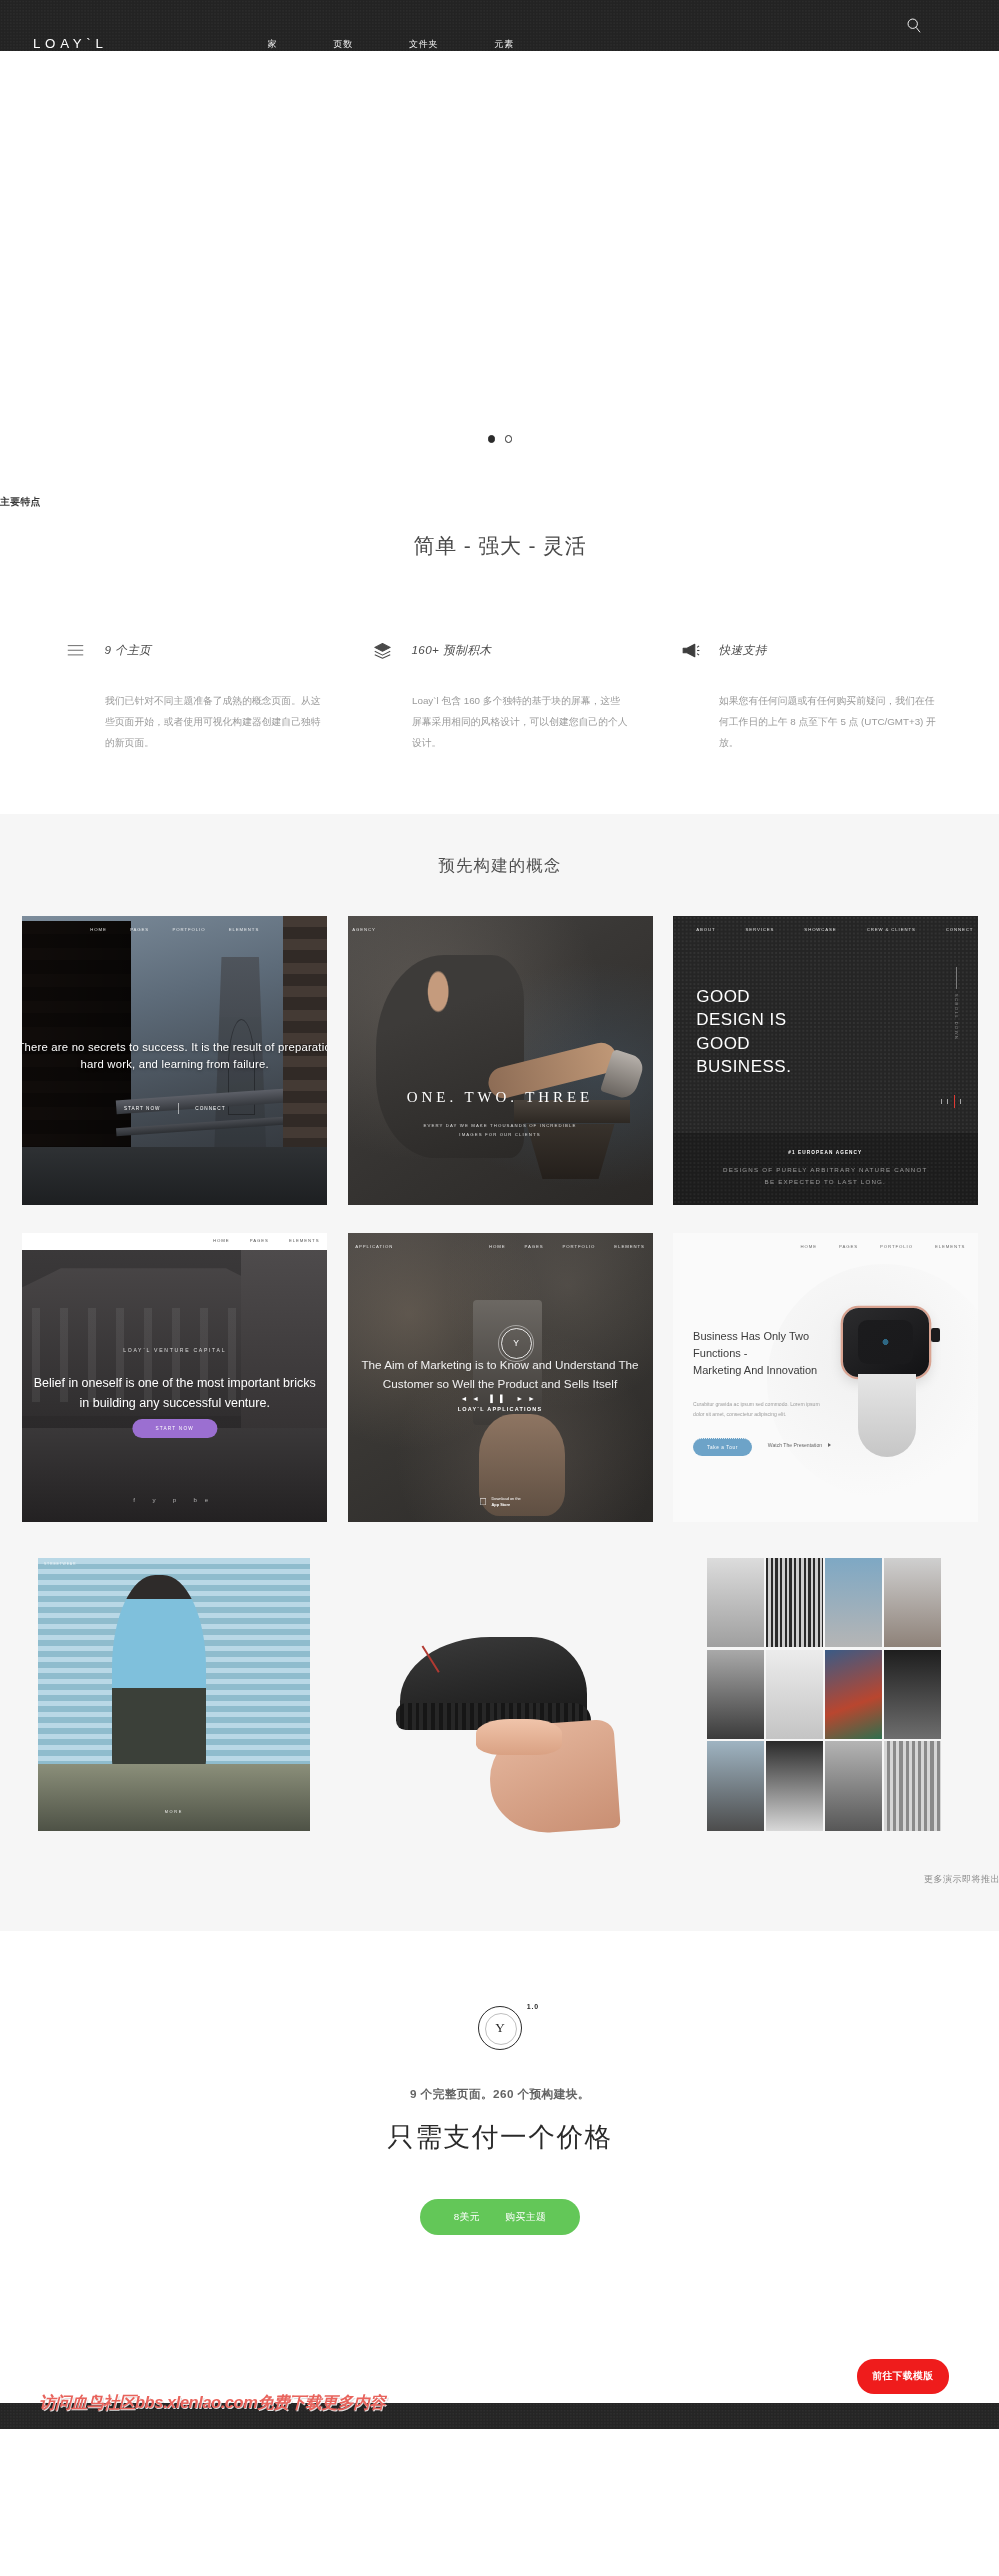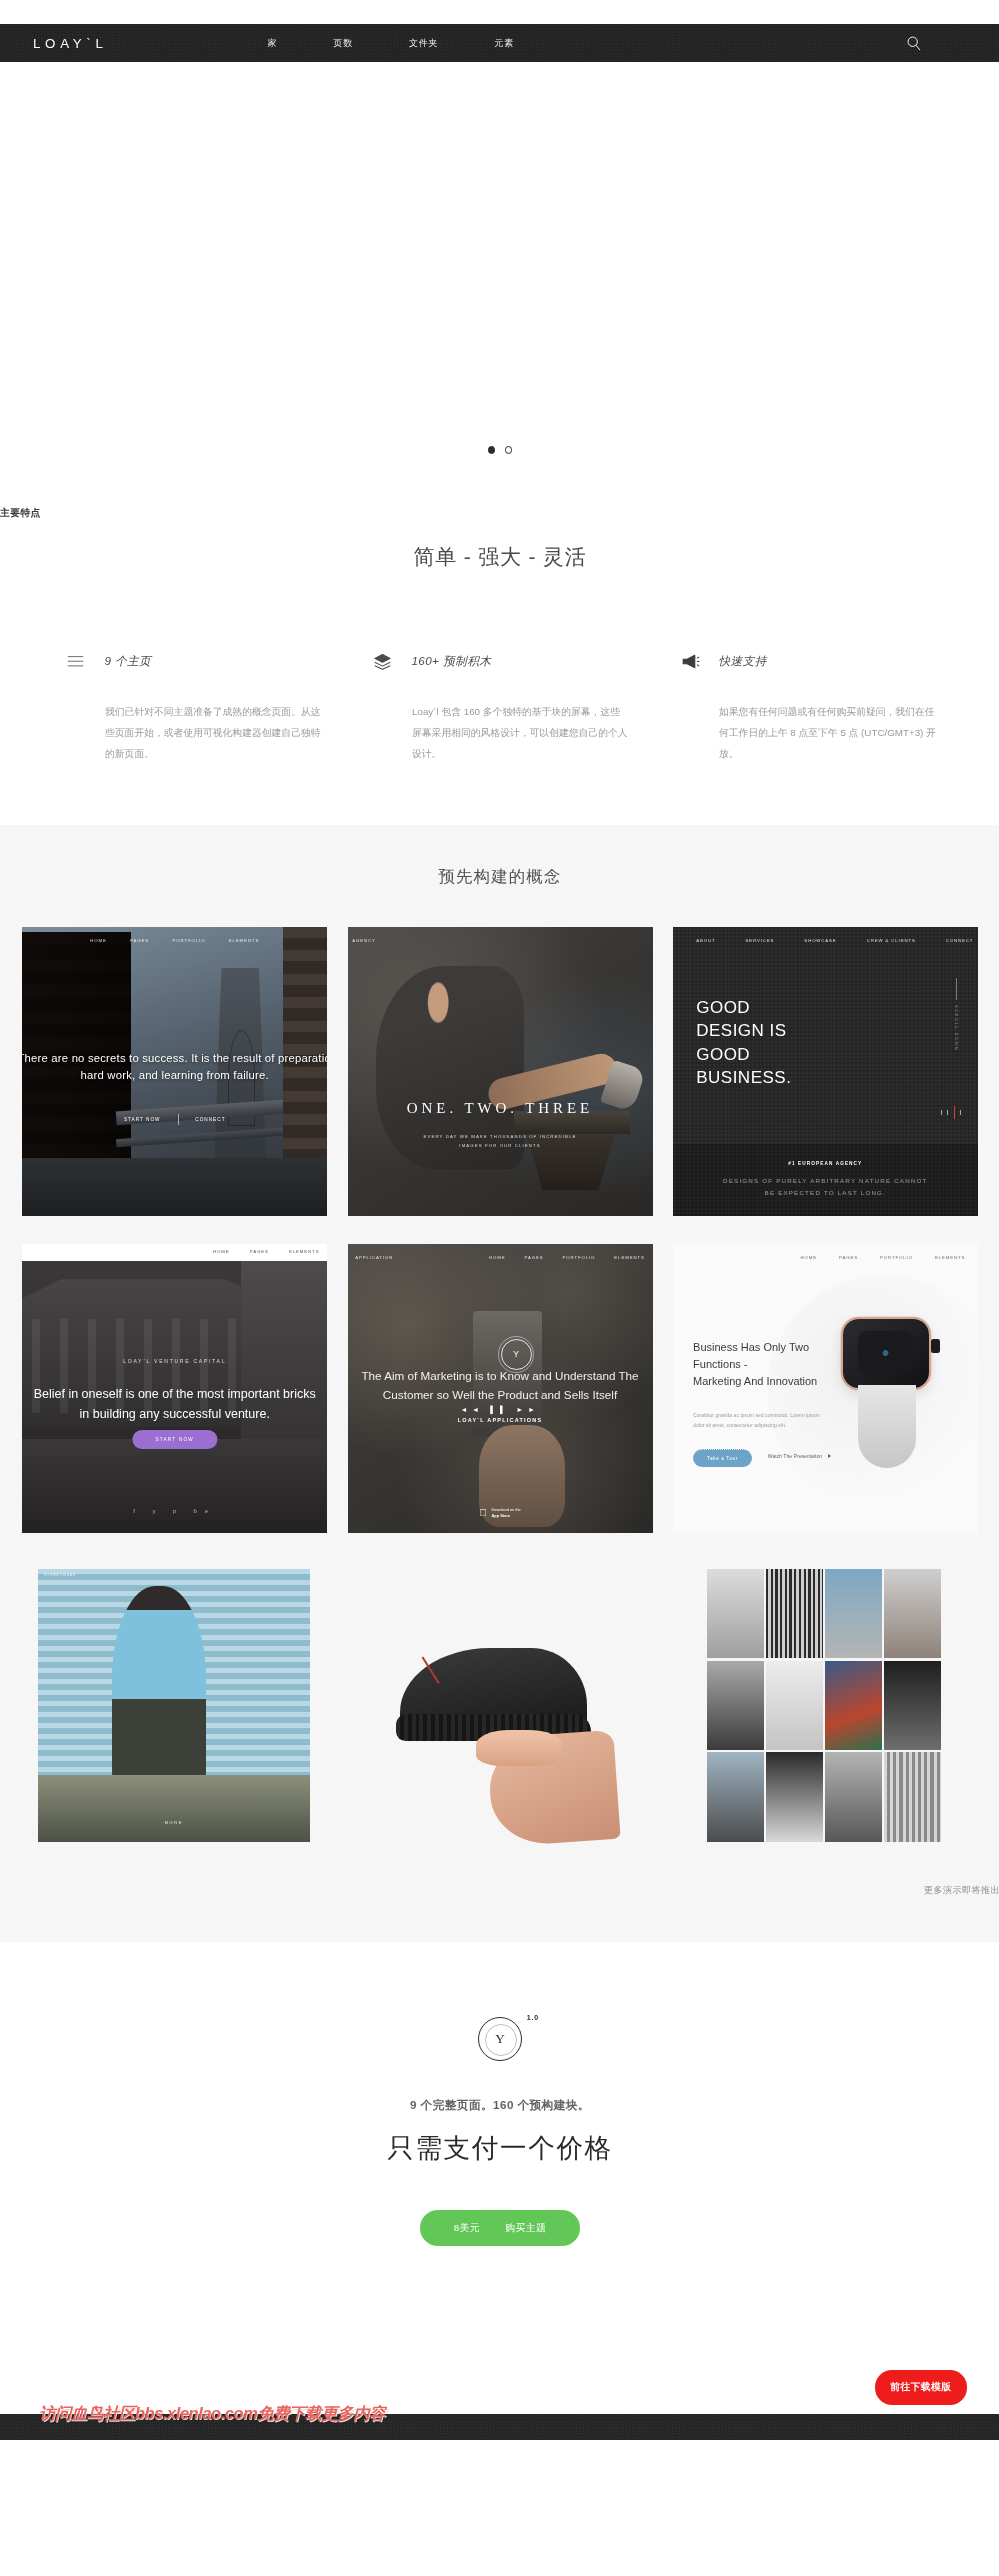--- a/index.html
+++ b/index.html
@@ -7,28 +7,27 @@
   body {
     font-family: "Liberation Sans", "DejaVu Sans", sans-serif;
     background: #ffffff;
     color: #444;
     width: 1000px;
     overflow-x: hidden;
   }
 
   
   .topbar {
-    height: 38px;
+    height: 51px;
     background: #232323;
     background-image: radial-gradient(rgba(255,255,255,.035) 0.8px, transparent 0.8px);
     background-size: 3.1px 3.1px;
     display: flex;
-    align-items: center;
+    align-items: flex-end;
     position: relative;
-    margin-top: 24px;
   }
   .logo {
     margin-left: 33px;
     color: #fff;
     font-size: 13.3px;
     letter-spacing: 4.7px;
     font-weight: 300;
     white-space: nowrap;
   }
   .nav {
@@ -333,21 +332,21 @@
   .buy-btn {
     display:inline-flex; align-items:center; gap:25px;
     background:#63c758; color:#fff; border:0; border-radius:20.3px;
     padding:11.7px 34px; font-size:9.8px; letter-spacing:0.5px; cursor:pointer;
     font-family:"Liberation Sans", sans-serif;
   }
 
   
   .footer { position:relative; height:100px; background:#fff; }
   .dl-btn {
-    position:absolute; right:33px; top:30px;
+    position:absolute; right:51px; top:30px;
     background:#ef1c1c; color:#fff; border:0; border-radius:17px;
     padding:11px 15.6px; font-size:9.8px; letter-spacing:0.4px; cursor:pointer;
     font-family:"Liberation Sans", sans-serif; font-weight:700;
   }
   .footer-bar {
     position:absolute; left:0; right:0; bottom:0; height:26.6px;
     background:#252525;
     background-image: radial-gradient(rgba(255,255,255,.04) 0.8px, transparent 0.8px);
     background-size:3.1px 3.1px;
   }
@@ -627,21 +626,21 @@
   </div>
 
   <div class="more-demo">更多演示即将推出</div>
 </section>
 
 <section class="pricing">
   <div class="brandmark">
     <div class="circ">Y</div>
     <span class="ver">1.0</span>
   </div>
-  <div class="price-sub">9 个完整页面。160 个预构建块。</div>
+  <div class="price-sub">9 个完整页面。260 个预构建块。</div>
   <h2 class="price-title">只需支付一个价格</h2>
   <button class="buy-btn">
     <span>8美元</span>
     <span>购买主题</span>
   </button>
 </section>
 
 <div class="footer">
   <button class="dl-btn">前往下载模版</button>
   <div class="watermark">访问血鸟社区bbs.xlenlao.com免费下载更多内容</div>

